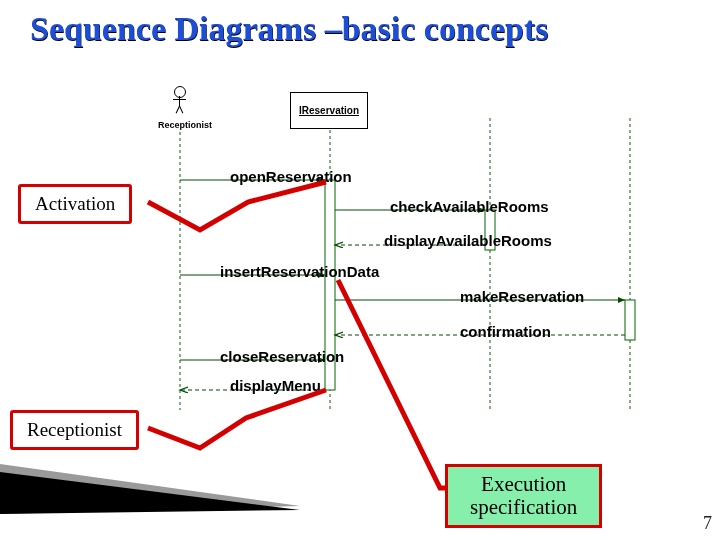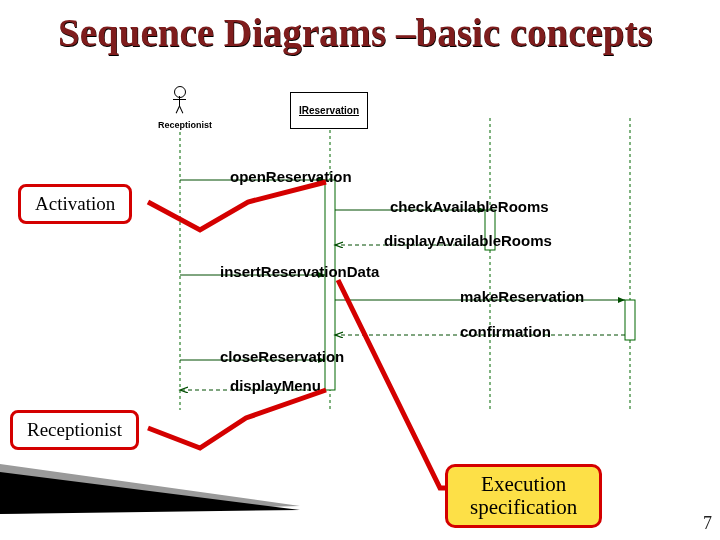--- a/index.html
+++ b/index.html
@@ -7,26 +7,25 @@
     padding: 0;
     width: 720px;
     height: 540px;
     font-family: Arial, sans-serif;
     background: #fff;
     position: relative;
     overflow: hidden;
   }
   .title {
     font-family: Georgia, 'Times New Roman', serif;
-    font-size: 39px;
+    font-size: 34px;
     font-weight: bold;
-    color: #7f1d1d;
+    color: #1d4ed8;
     padding: 10px 20px 5px 30px;
     text-shadow: 0.5px 0.5px 0 #000;
-    margin-left: 28px;
   }
   .diagram {
     position: absolute;
     top: 80px;
     left: 140px;
     width: 560px;
     height: 340px;
   }
   .actor {
     position: absolute;
@@ -57,32 +56,32 @@
   .small-label { font-size: 9px; font-weight: bold; }
   .msg-label {
     position: absolute;
     font-size: 15px;
     font-weight: bold;
     white-space: nowrap;
   }
   .callout {
     position: absolute;
     border: 3px solid #d40000;
-    border-radius: 8px;
+    border-radius: 3px;
     background: #fff;
     font-family: 'Times New Roman', serif;
     font-size: 19px;
     padding: 6px 14px;
     z-index: 20;
   }
   .callout-big {
     position: absolute;
     border: 3px solid #d40000;
-    border-radius: 10px;
-    background: #fde047;
+    border-radius: 0;
+    background: #86efac;
     font-family: 'Times New Roman', serif;
     font-size: 21px;
     padding: 6px 22px;
     text-align: center;
     z-index: 20;
   }
   .wedge {
     position: absolute;
     left: 0;
     bottom: 26px;

